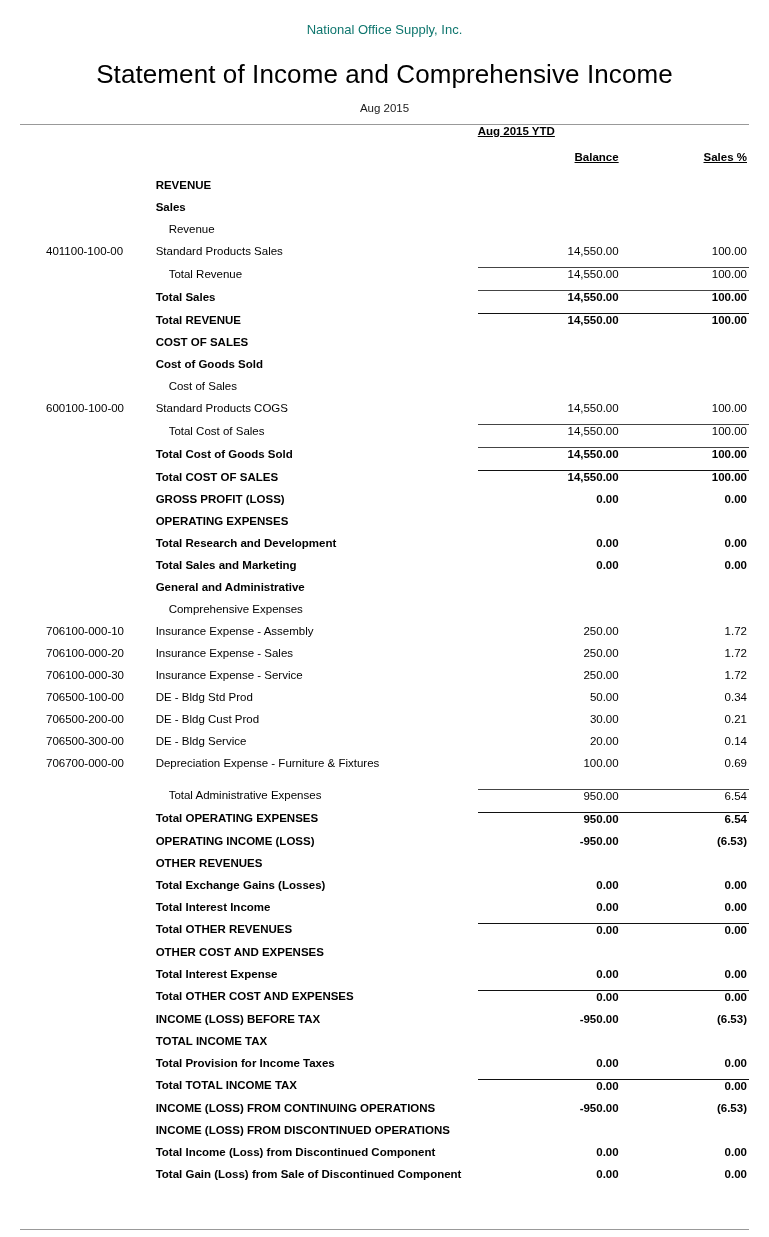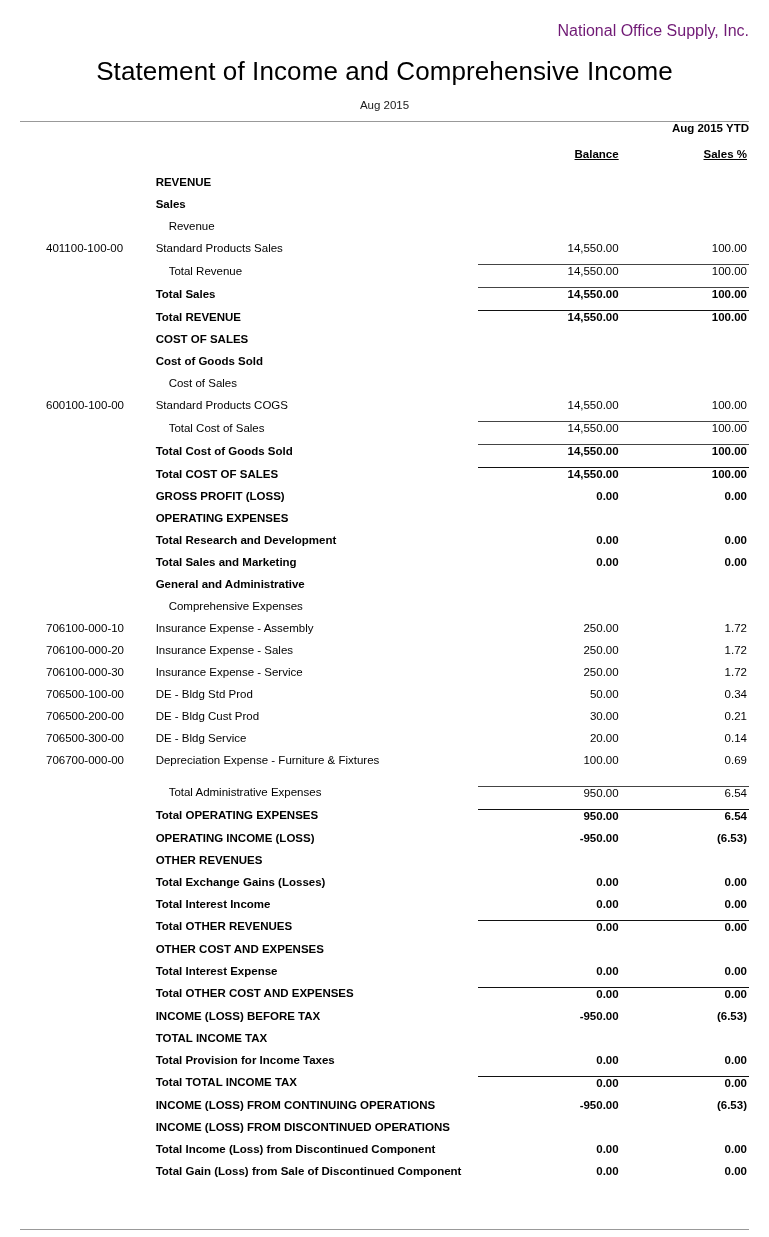--- a/index.html
+++ b/index.html
@@ -16,29 +16,29 @@
     overflow: hidden;
   }
   .page {
     width: 769px;
     height: 1237px;
     position: relative;
     box-sizing: border-box;
     padding: 0 20px;
   }
   .company {
-    text-align: right;
-    font-size: 16px;
+    text-align: center;
+    font-size: 13px;
     margin-top: 22px;
-    color: #701a75;
+    color: #0f766e;
   }
   .report-title {
     text-align: center;
     font-size: 26px;
-    margin-top: 16px;
+    margin-top: 22px;
     color: #000;
     letter-spacing: 0.1px;
   }
   .period {
     text-align: center;
     font-size: 11.5px;
     margin-top: 12px;
     color: #1a1a1a;
   }
   .hdr-rule {
@@ -79,23 +79,24 @@
     padding-right: 2px !important;
     white-space: nowrap;
   }
   .bold { font-weight: bold; }
 
   
   .line-top-num { border-top: 1px solid #444 !important; }
   .line-top-num2 { border-top: 1.6px solid #111 !important; }
 
   .colhdr-group {
-    text-align: right;
+    text-align: left;
     font-weight: bold;
     font-size: 11.5px;
+    text-decoration: underline;
   }
   .colhdr {
     font-weight: bold;
     font-size: 11.5px;
     text-decoration: underline;
     text-align: right;
   }
   .colhdr.num { padding-right: 6px !important; }
   .colhdr.pct { padding-right: 2px !important; }
 

